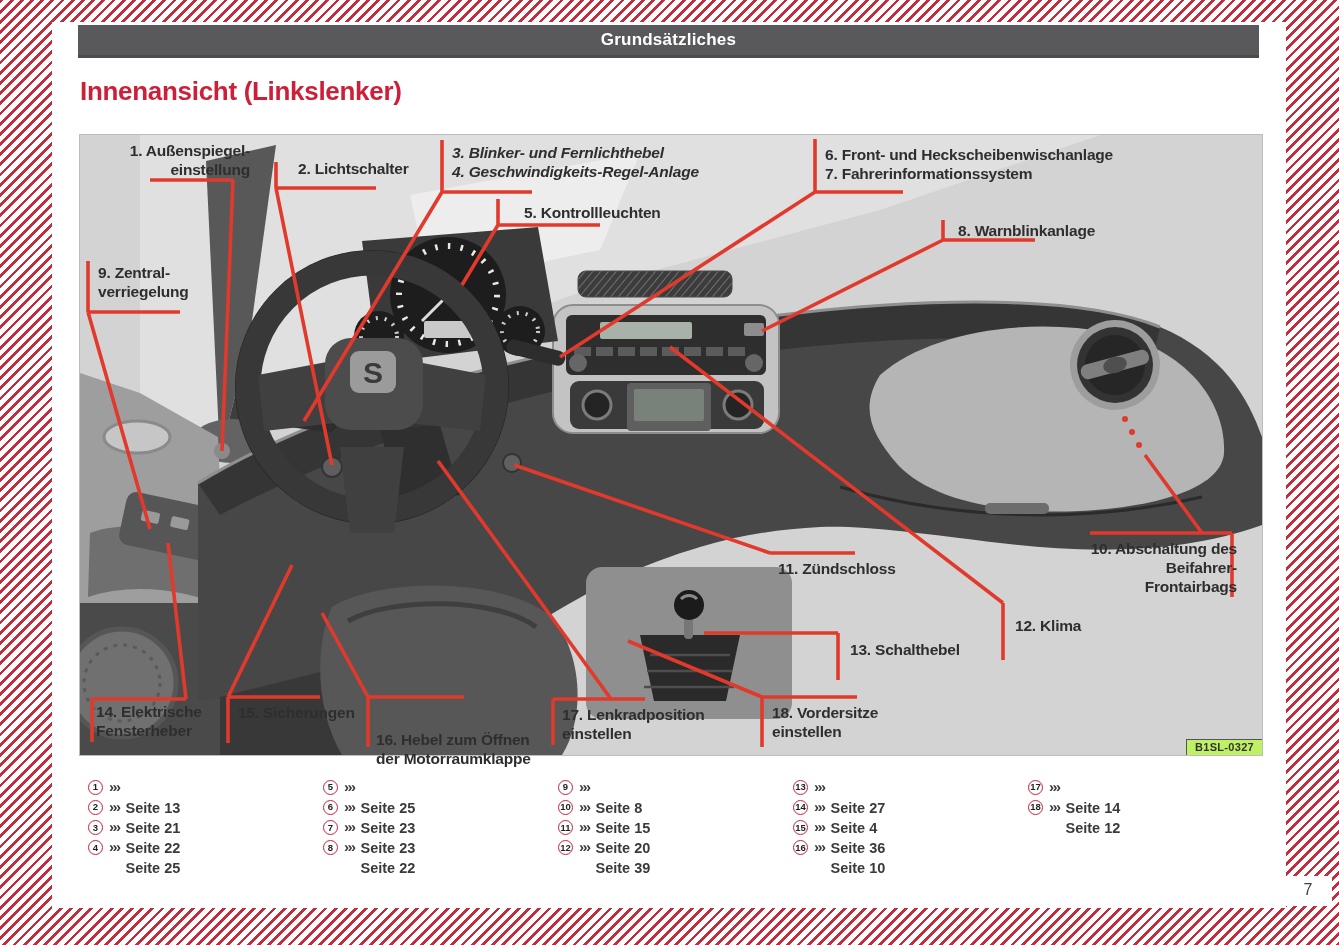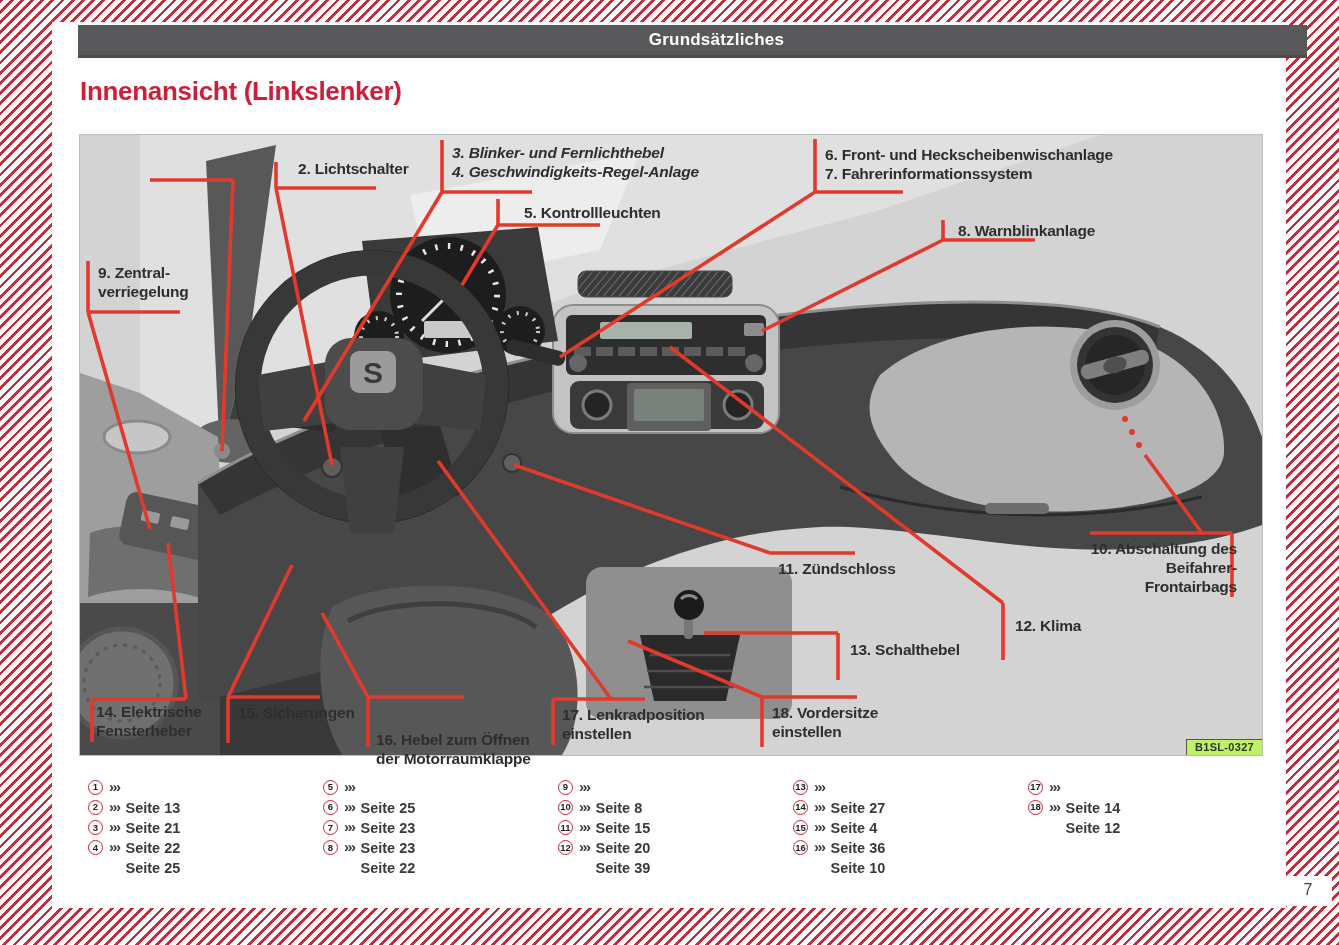--- a/index.html
+++ b/index.html
@@ -2,21 +2,21 @@
 <html><head>
 <meta charset="utf-8">
 <style>
   html,body{margin:0;padding:0;}
   body{width:1339px;height:945px;font-family:"Liberation Sans",sans-serif;}
   #page{position:relative;width:1339px;height:945px;overflow:hidden;
         background:repeating-linear-gradient(135deg,#c52b3b 0 2.7px,#ffffff 2.7px 7.2px);}
   .sheet{position:absolute;left:52px;top:22px;width:1234px;height:886px;background:#ffffff;}
   .pagetab{position:absolute;left:1286px;top:876px;width:46px;height:30px;background:#ffffff;}
   .topbar{position:absolute;left:78px;top:25px;width:1181px;height:30px;background:#59595b;
-          border-bottom:3px solid #4c4c4e;padding-left:48px;}
+          border-bottom:3px solid #4c4c4e;}
   .topbar-title{display:block;height:30px;line-height:30px;text-align:center;color:#ffffff;
           font-size:17px;font-weight:bold;letter-spacing:0.2px;}
   .doc-title{position:absolute;left:80px;top:76px;font-size:26px;font-weight:bold;color:#ce1f39;
           letter-spacing:-0.3px;}
   .figure{position:absolute;left:80px;top:135px;width:1182px;height:620px;background:#d3d3d3;
           outline:1px solid #bdbdbd;}
   .figure svg{position:absolute;left:0;top:0;}
   .callout{position:absolute;font-weight:bold;font-size:15.5px;color:#2e2e2e;line-height:1.24;
           white-space:pre-line;letter-spacing:-0.2px;}
   .callout.ra{text-align:right;}
@@ -197,20 +197,22 @@
         <path d="M473,564 V610 M473,564 H565 M531,564 L358,326"></path>
         <path d="M682,562 V612 M682,562 H777 M682,562 L548,506"></path>
       </g>
       <g fill="#e13a2c">
         <circle cx="1045" cy="284" r="3"></circle>
           <circle cx="1052" cy="297" r="3"></circle>
           <circle cx="1059" cy="310" r="3"></circle>
       </g>
     </svg>
 
+    <div class="callout ra" style="left:38px;top:6px;width:132px;">1. Außenspiegel-
+einstellung</div>
     <div class="callout" style="left:218px;top:24px;">2. Lichtschalter</div>
     <div class="callout" style="left:372px;top:8px;font-style:italic;">3. Blinker- und Fernlichthebel
 4. Geschwindigkeits-Regel-Anlage</div>
     <div class="callout" style="left:444px;top:68px;">5. Kontrollleuchten</div>
     <div class="callout" style="left:745px;top:10px;">6. Front- und Heckscheibenwischanlage
 7. Fahrerinformationssystem</div>
     <div class="callout" style="left:878px;top:86px;">8. Warnblinkanlage</div>
     <div class="callout" style="left:18px;top:128px;">9. Zentral-
 verriegelung</div>
     <div class="callout ra" style="left:1000px;top:404px;width:157px;">10. Abschaltung des

